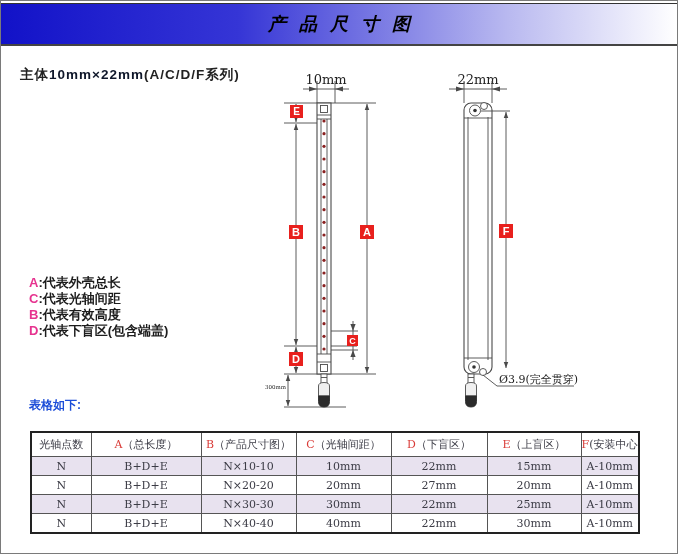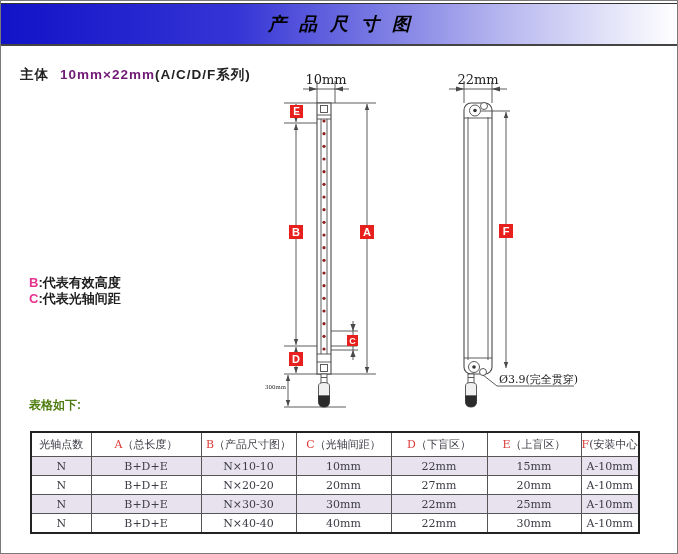--- a/index.html
+++ b/index.html
@@ -18,28 +18,28 @@
   .title{
     font-family:"DejaVu Serif", serif;
     font-size:18px; font-weight:bold; color:#000;
     letter-spacing:13px; text-indent:13px; font-style:italic;
   }
   .content{position:absolute; top:44px; left:0; right:0; bottom:0;}
   .subtitle{
     position:absolute; left:19px; top:21px;
     font-size:13.5px; font-weight:bold; color:#222; letter-spacing:1px;
   }
-  .subtitle .hl{color:#701a75;margin-left:11px;}
+  .subtitle .hl{color:#0f172a;}
   .drawing-svg{position:absolute; left:0; top:0;}
   .legend{position:absolute; left:28px; top:230px;}
   .legend-line{font-size:13px; font-weight:bold; color:#1c1c1c; line-height:16px; white-space:nowrap;}
   .legend-line .lt{color:#e6338f;}
   .table-note{
     position:absolute; left:28px; top:352px;
-    font-size:12px; font-weight:bold; color:#4d7c0f;
+    font-size:12px; font-weight:bold; color:#1d4ed8;
   }
   table.spec{
     position:absolute; left:29px; top:386px; width:608px;
     border-collapse:collapse; table-layout:fixed;
     font-family:"DejaVu Serif", serif; font-size:11px; color:#3c3c46;
   }
   table.spec th, table.spec td{
     border:1px solid #555; text-align:center; padding:0;
     overflow:hidden; white-space:nowrap;
   }
@@ -192,22 +192,24 @@
         </g>
 
         <g stroke="none">
           <rect x="498" y="179" width="14" height="14" fill="#e8201d"></rect>
           <text class="mk" x="505" y="190" font-size="11" text-anchor="middle">F</text>
         </g>
       </g>
     </svg>
 
     <div class="legend">
+      <div class="legend-line"><span class="lt">A</span><span>:代表外壳总长</span></div>
+      <div class="legend-line"><span class="lt">C</span><span>:代表光轴间距</span></div>
       <div class="legend-line"><span class="lt">B</span><span>:代表有效高度</span></div>
-      <div class="legend-line"><span class="lt">C</span><span>:代表光轴间距</span></div>
+      <div class="legend-line"><span class="lt">D</span><span>:代表下盲区(包含端盖)</span></div>
     </div>
 
     <div class="table-note">表格如下:</div>
 
     <table class="spec">
       <colgroup>
         <col style="width:60px">
           <col style="width:110px">
           <col style="width:95px">
         <col style="width:95px">

